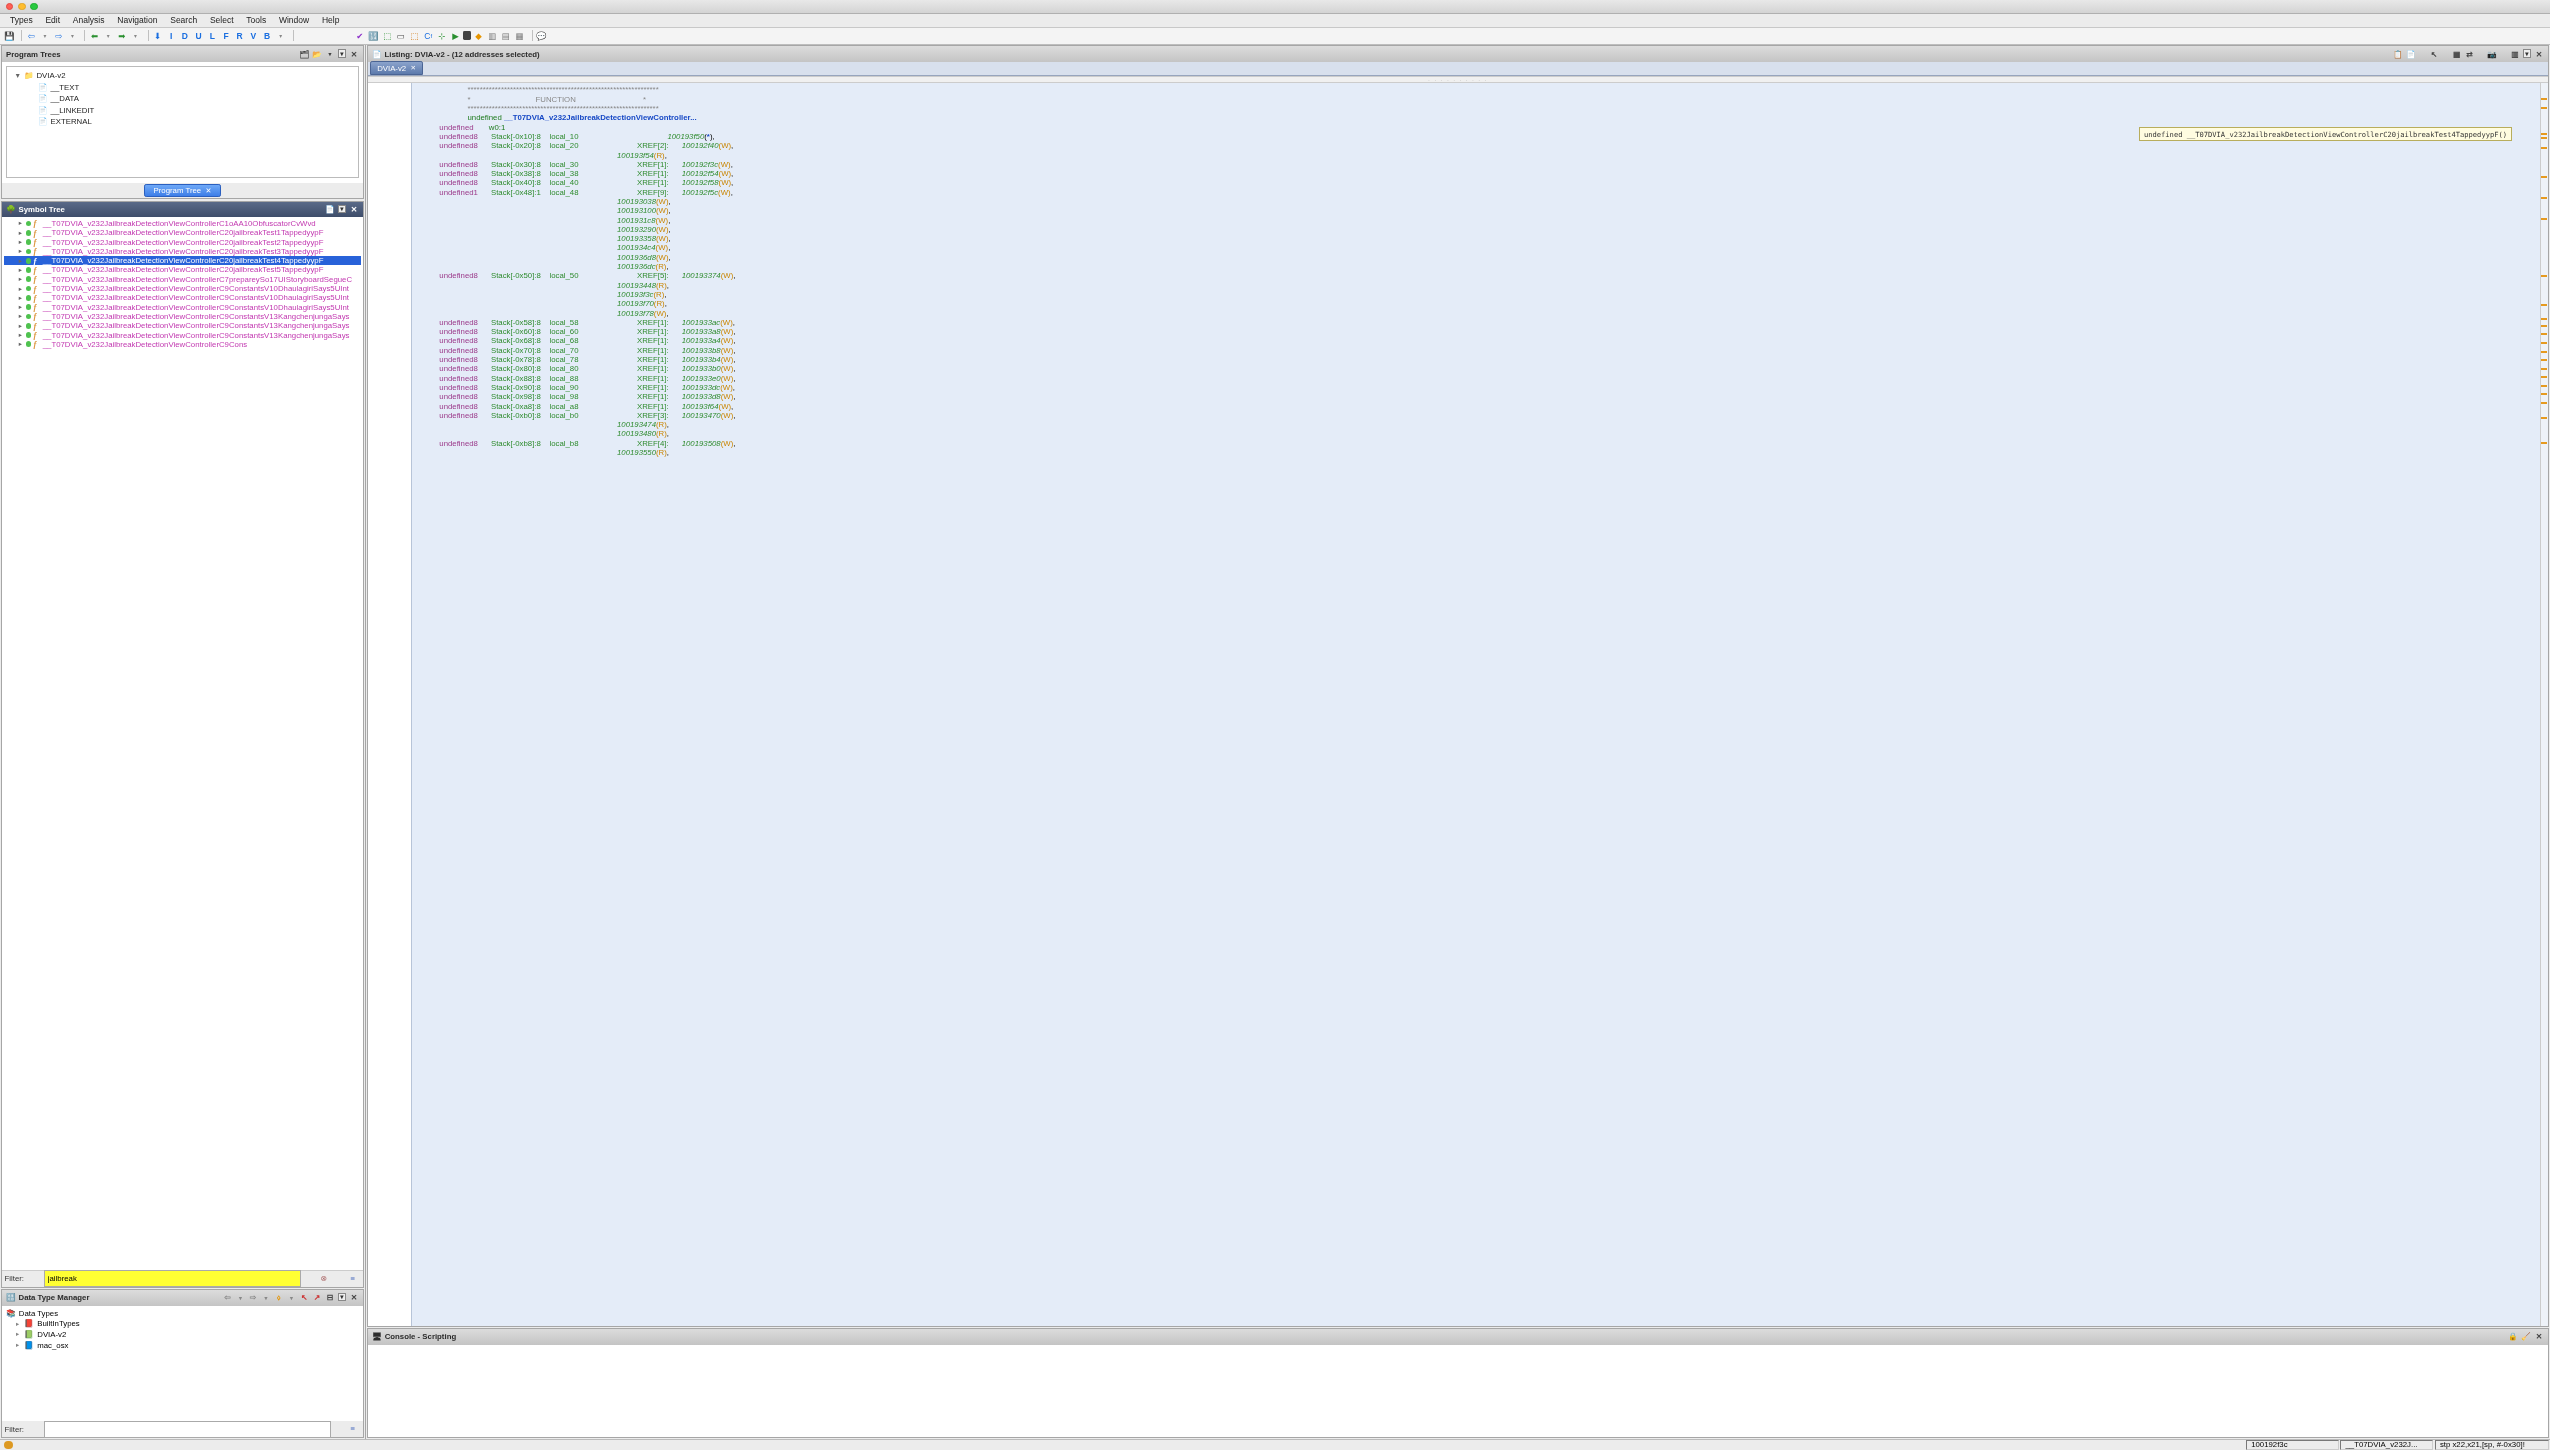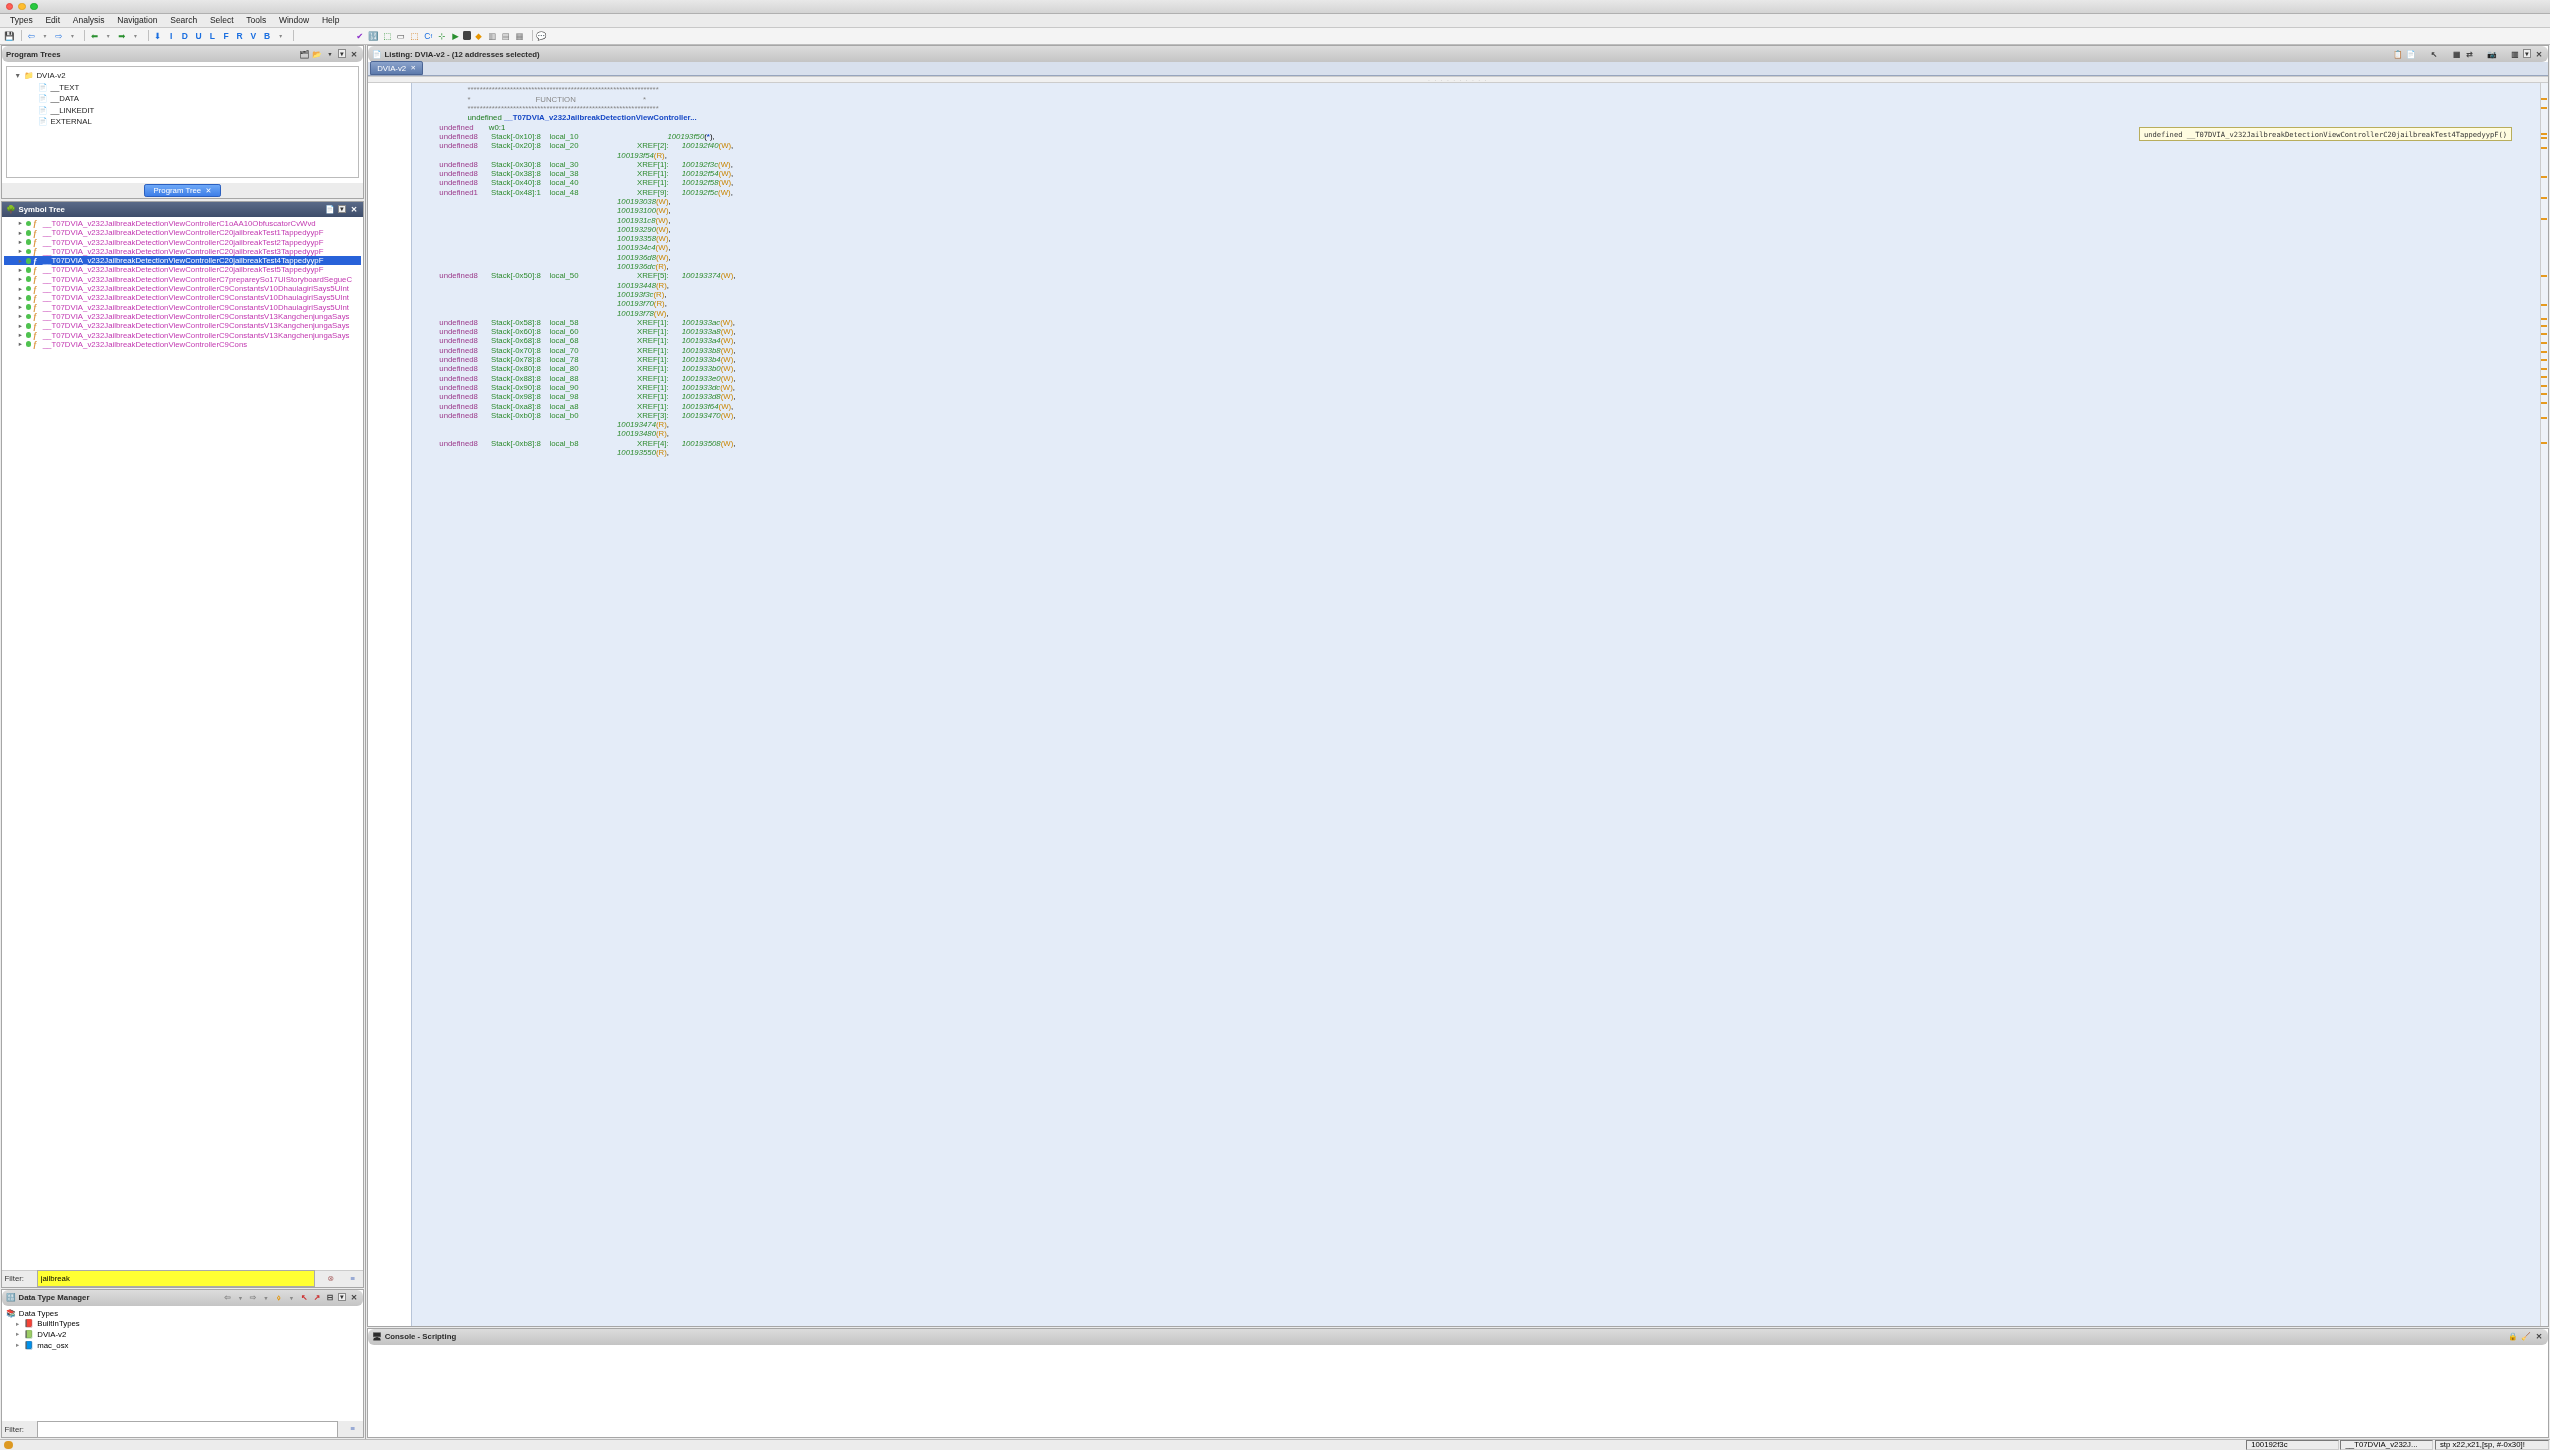--- a/index.html
+++ b/index.html
@@ -25,21 +25,21 @@
 .tb-btn { width: 13px; height: 13px; display: flex; align-items: center; justify-content: center; color: #444; cursor: default; font-size: 8.5px; }
 
 
 .workspace { display: flex; height: calc(100vh - 14.2px - 13.5px - 17px - 11.4px); }
 .left-col { width: 366px; display: flex; flex-direction: column; border-right: 0.7px solid #a6a6a6; }
 .right-col { flex: 1; display: flex; flex-direction: column; }
 
 
 .panel { display: flex; flex-direction: column; border: 0.7px solid #a6a6a6; margin: 0.7px; background: #fff; }
 .panel-title { height: 15.7px; background: linear-gradient(#5a6a88,#3e4d6a); color: #fff; font-size: 8.5px; font-weight: bold; display: flex; align-items: center; padding: 0 4.3px; }
-.panel-title.grey { background: linear-gradient(#dcdcdc,#c4c4c4); color: #2b2b2b; border-radius: 6px; }
+.panel-title.grey { background: linear-gradient(#dcdcdc,#c4c4c4); color: #2b2b2b; }
 .panel-title .spacer { flex: 1; }
 .panel-title .pt-icons { display: flex; gap: 2.8px; }
 .panel-title .pi { width: 10px; height: 10px; display: inline-flex; align-items: center; justify-content: center; font-size: 7.8px; color: #444; }
 .panel-title.grey .pi { color: #444; }
 .panel-title:not(.grey) .pi { color: #fff; }
 .panel-title .pi.boxed { border: 0.7px solid #888; width: 8.5px; height: 8.5px; background: #eee; color: #333; font-size: 6.4px; line-height: 7.1px; }
 
 
 .prog-tree { height: 154px; }
 .prog-tree-body { flex:1; padding: 2.8px 7.1px; overflow: auto; background: #fff; border: 0.7px solid #bbb; margin: 4.3px; }
@@ -55,21 +55,21 @@
 .sym-tree { flex: 1; min-height: 0; }
 .sym-body { flex: 1; overflow: auto; background: #fff; padding: 1.4px 2.8px; border-bottom: 0.7px solid #ccc;}
 .sym-row { display: flex; align-items: center; height: 9.3px; font-family: Monaco, monospace; font-size: 7.5px; white-space: nowrap; padding-left: 14.2px; }
 .sym-row .arrow { width: 7.1px; color: #666; font-size: 6.4px; }
 .sym-row .dot { width: 5.7px; height: 5.7px; border-radius: 50%; background: #4fc24f; margin-right: 2.1px; flex-shrink: 0; }
 .sym-row .fic { color: #d94; width: 7.1px; font-style: italic; font-weight: bold; margin-right: 2.1px; font-family: serif; font-size: 8.5px; }
 .sym-row .lbl { color: #c238b0; }
 .sym-row.selected { background: #2862d9; }
 .sym-row.selected .lbl { color: #fff; }
 .sym-row.selected .fic { color: #fff; }
-.filter-row { height: 15.7px; display: flex; align-items: center; padding: 0 2.8px; gap: 13px; background: #ececec; }
+.filter-row { height: 15.7px; display: flex; align-items: center; padding: 0 2.8px; gap: 20px; background: #ececec; }
 .filter-row label { font-size: 7.8px; color: #333; }
 .filter-row input { flex: 1; height: 17px; padding: 0 2.8px; font-size: 7.8px; border: 0.7px solid #aaa; }
 .filter-row input.highlight { background: #ffff33; }
 .filter-row .fx { width: 10px; height: 10px; color: #a66; font-size: 7.8px; }
 .filter-row .fg { width: 10px; height: 10px; color: #5070c0; }
 
 
 .dtm { height: 149px; }
 .dtm-body { flex:1; padding: 2.1px 4.3px; background: #fff; overflow: auto; }
 .dt-row { display: flex; align-items: center; height: 10.7px; gap: 2.8px; font-size: 7.8px; }

